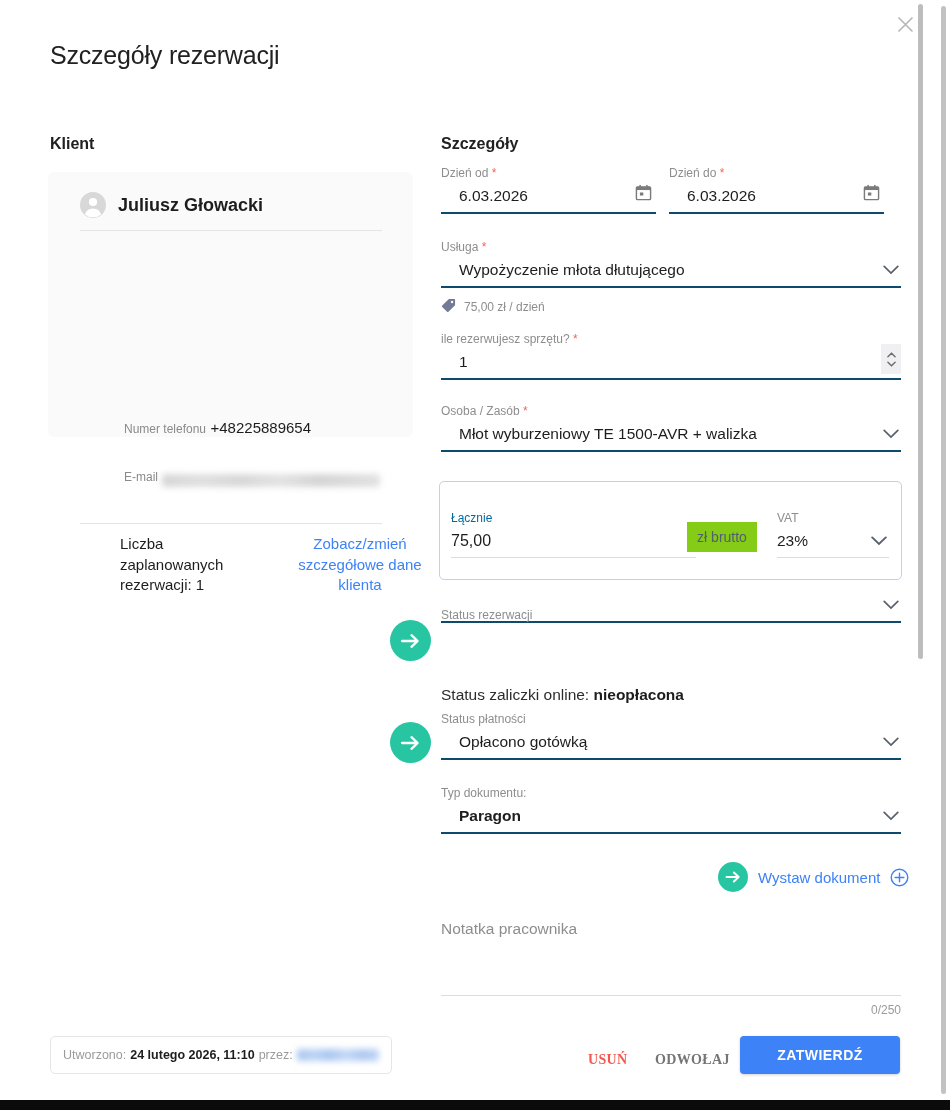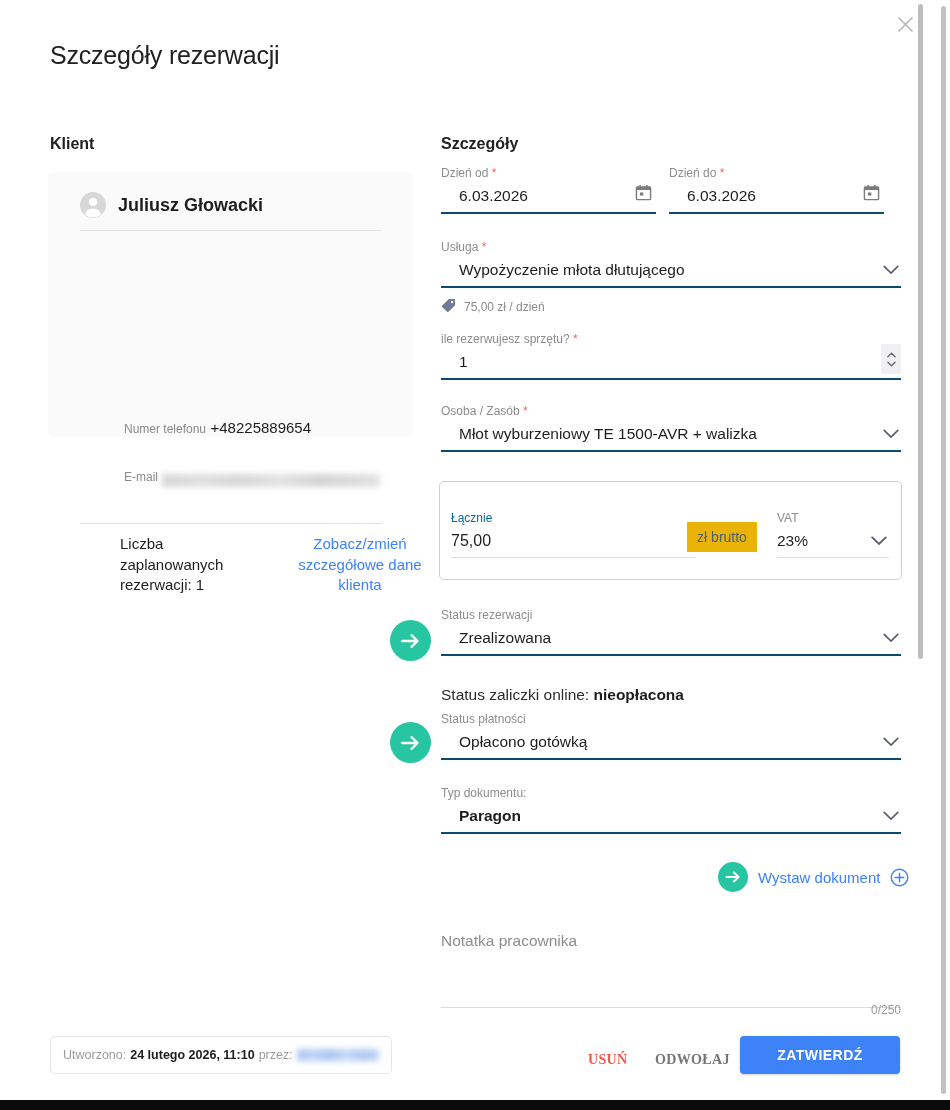--- a/index.html
+++ b/index.html
@@ -225,21 +225,21 @@
     left: 451px; top: 512px;
     width: 245px;
     border-bottom: 1px solid #dcdcdc;
   }
   #field-total .val { padding-left: 0; font-size: 16px; }
   #field-total .lbl { color: #0369a1; }
   .unit-chip {
     position: absolute;
     left: 687px; top: 522px;
     width: 70px; height: 30px;
-    background: #eab308;
+    background: #84cc16;
     display: flex; align-items: center; justify-content: center;
     font-size: 14px; color: #52606d;
   }
   #field-vat {
     position: absolute;
     left: 777px; top: 512px;
     width: 112px;
     border-bottom: 1px solid #dcdcdc;
   }
   #field-vat .val { padding-left: 0; font-size: 15.5px; }
@@ -282,21 +282,20 @@
     font-size: 15px; color: #3d82f7;
   }
   #issue-doc-plus { color: #3d82f7; display:block; }
 
   
   #note-field {
     position: absolute;
     left: 441px; top: 920px;
     width: 460px; height: 76px;
     border-bottom: 1px solid #dcdcdc;
-    margin-top: 12px;
   }
   #note-placeholder {
     font-size: 15.5px; color: #8d8d8d;
     display: block;
   }
   #note-counter {
     position: absolute;
     left: 441px; top: 1003px;
     width: 460px;
     text-align: right;
@@ -487,21 +486,20 @@
     </span>
   </div>
 
   <div class="green-arrow" id="arrow-res-status">
     <svg width="22" height="18" viewBox="0 0 22 18" aria-hidden="true">
       <path d="M2 9 H16.5 M11.5 3.2 L17.6 9 L11.5 14.8" fill="none" stroke="#ffffff" stroke-width="2.3" stroke-linecap="round" stroke-linejoin="round"></path>
     </svg>
   </div>
   <div class="fld" id="field-res-status">
     <span class="lbl">Status rezerwacji</span>
-    <span class="val">Zrealizowana</span>
     <span class="chev">
       <svg width="16" height="10" viewBox="0 0 16 10" aria-hidden="true">
           <path d="M1.2 1.4 L8 8 L14.8 1.4" fill="none" stroke="#58606b" stroke-width="1.7" stroke-linecap="round"></path>
         </svg>
     </span>
   </div>
 
   <div id="deposit-status">
     <span>Status zaliczki online: </span><b>nieopłacona</b>
   </div>

